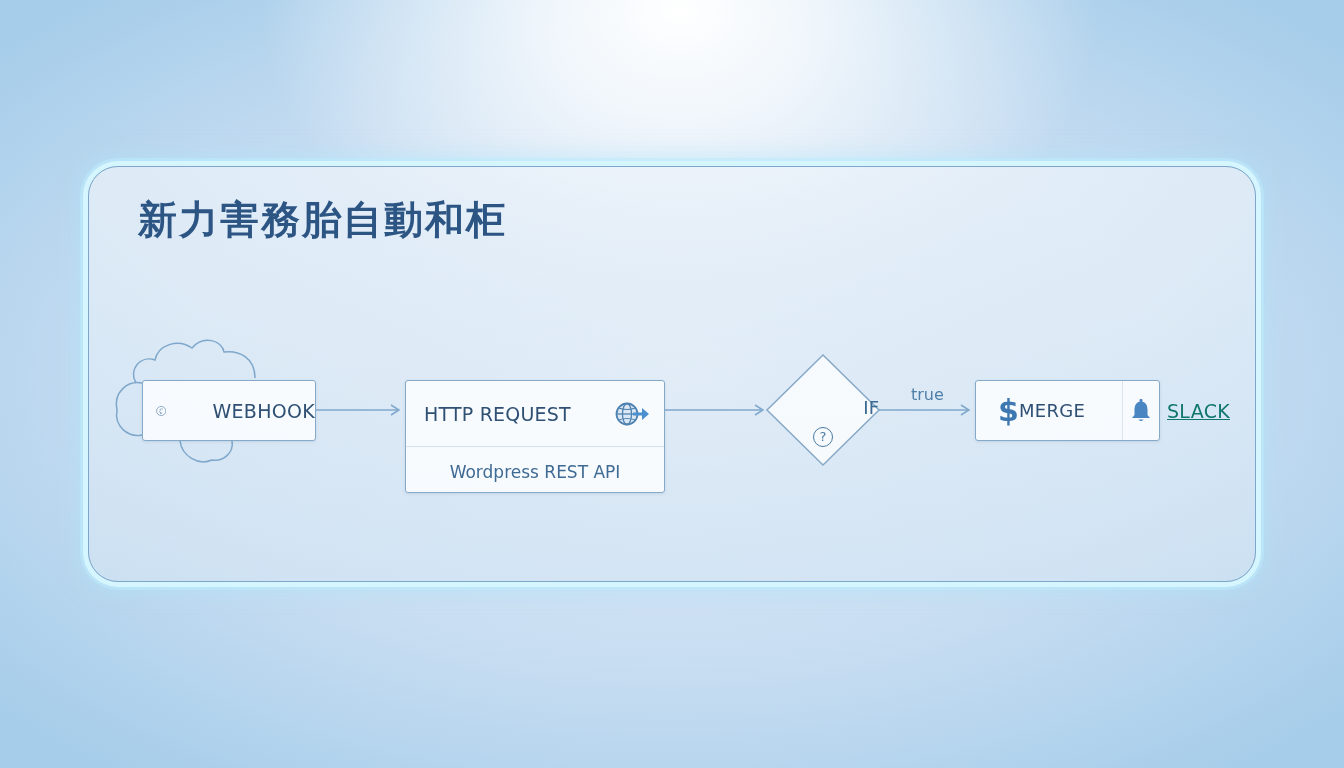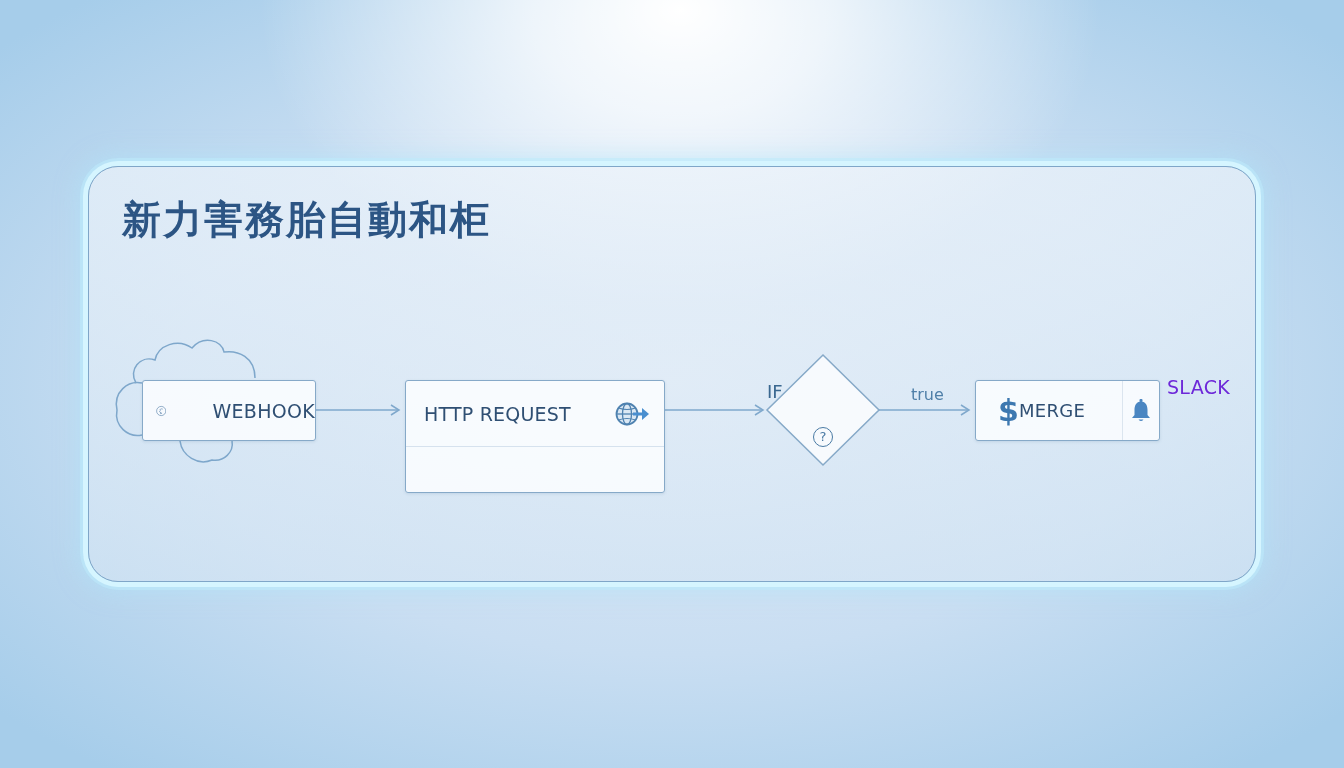--- a/index.html
+++ b/index.html
@@ -19,21 +19,21 @@
     border-radius: 30px;
     border: 1.5px solid #7fa6c8;
     background: linear-gradient(180deg, rgba(236,243,250,0.72) 0%, rgba(214,230,244,0.62) 100%);
     box-shadow:
       0 0 0 5px rgba(214,245,255,0.95),
       0 0 0 8px rgba(190,235,252,0.55),
       0 0 22px 10px rgba(175,228,250,0.55);
   }
   .title {
     position: absolute;
-    left: 122px; top: 193px;
+    left: 138px; top: 193px;
     font-size: 39px;
     letter-spacing: 2px;
     color: #2c5584;
     font-family: "DejaVu Sans", sans-serif;
     font-weight: 600;
     white-space: nowrap;
   }
   .wires { position: absolute; left: 0; top: 0; width: 1344px; height: 768px; pointer-events: none; }
   .node {
     position: absolute;
@@ -43,28 +43,28 @@
     box-shadow: 0 1px 3px rgba(60,100,140,0.15);
     color: #33557a;
   }
   .node-webhook { left: 142px; top: 380px; width: 174px; height: 61px; display: flex; align-items: center; padding-left: 13px; gap: 38px; }
   .node-webhook .lbl { font-size: 19px; margin-left: 8px; letter-spacing: 0.3px; color: #2f4f73; }
   .node-http { left: 405px; top: 380px; width: 260px; height: 113px; }
   .node-http .head { height: 66px; display: flex; align-items: center; justify-content: space-between; padding: 0 14px 0 18px; border-bottom: 1px solid #d6e2ee; }
   .node-http .head .lbl { font-size: 19px; color: #2f4f73; letter-spacing: 0.2px; }
   .node-http .sub { height: 50px; display: flex; align-items: center; justify-content: center; font-size: 17px; color: #3f6a94; }
   .diamond-wrap { position: absolute; left: 767px; top: 354px; width: 112px; height: 112px; }
-  .diamond-lbl { position: absolute; left: 0; width: 112px; top: 27px; text-align: left; font-size: 18px; color: #3a6890; }
+  .diamond-lbl { position: absolute; left: 0; width: 112px; top: 43px; text-align: right; font-size: 18px; color: #3a6890; }
   .diamond-q { position: absolute; left: 46px; top: 73px; width: 20px; height: 20px; border: 1.4px solid #4a7aa4; border-radius: 50%; font-size: 13px; line-height: 17px; text-align: center; color: #4a7aa4; }
   .edge-label { position: absolute; left: 911px; top: 385px; font-size: 16px; color: #4f7fa8; text-align: right; }
   .node-merge { left: 975px; top: 380px; width: 185px; height: 61px; display: flex; align-items: center; }
   .node-merge .seg1 { display: flex; align-items: center; padding-left: 22px; height: 100%; width: 147px; border-right: 1px solid #dbe5ef; }
   .node-merge .seg1 .lbl { font-size: 18px; color: #2f4f73; letter-spacing: 0.3px; }
   .node-merge .seg2 { flex: 1; display: flex; align-items: center; justify-content: center; height: 100%; }
-  .slack-lbl { position: absolute; left: 1167px; top: 376px; font-size: 19px; color: #6d28d9; letter-spacing: 0.3px; }
+  .slack-lbl { position: absolute; left: 1167px; top: 400px; font-size: 19px; color: #0f766e; letter-spacing: 0.3px; text-decoration: underline; }
   .dollar { font-size: 30px; font-weight: bold; color: #3d78b0; line-height: 1; font-family: "DejaVu Sans", sans-serif; }
 </style>
 </head>
 <body>
 
 <div class="panel"></div>
 
 <div class="title">新力害務胎自動和柜</div>
 
 <svg class="wires" viewBox="0 0 1344 768">
@@ -106,20 +106,21 @@
     <span class="lbl">HTTP REQUEST</span>
     <svg width="36" height="28" viewBox="0 0 36 28">
       <circle cx="13" cy="14" r="10.5" fill="#dbe8f4" stroke="#4f82b0" stroke-width="1.8"></circle>
       <ellipse cx="13" cy="14" rx="4.5" ry="10.5" fill="none" stroke="#4f82b0" stroke-width="1.3"></ellipse>
       <line x1="2.5" y1="14" x2="23.5" y2="14" stroke="#4f82b0" stroke-width="1.3"></line>
       <path d="M4.5 8 Q13 11 21.5 8 M4.5 20 Q13 17 21.5 20" fill="none" stroke="#4f82b0" stroke-width="1.2"></path>
       <line x1="19" y1="14" x2="30" y2="14" stroke="#4a8fd0" stroke-width="3"></line>
       <polygon points="28,8 35,14 28,20" fill="#4a8fd0"></polygon>
     </svg>
   </div>
+  <div class="sub">Wordpress REST API</div>
 </div>
 
 <div class="diamond-wrap">
   <div class="diamond-lbl">IF</div>
   <div class="diamond-q">?</div>
 </div>
 
 <div class="edge-label">true</div>
 
 <div class="node node-merge">

